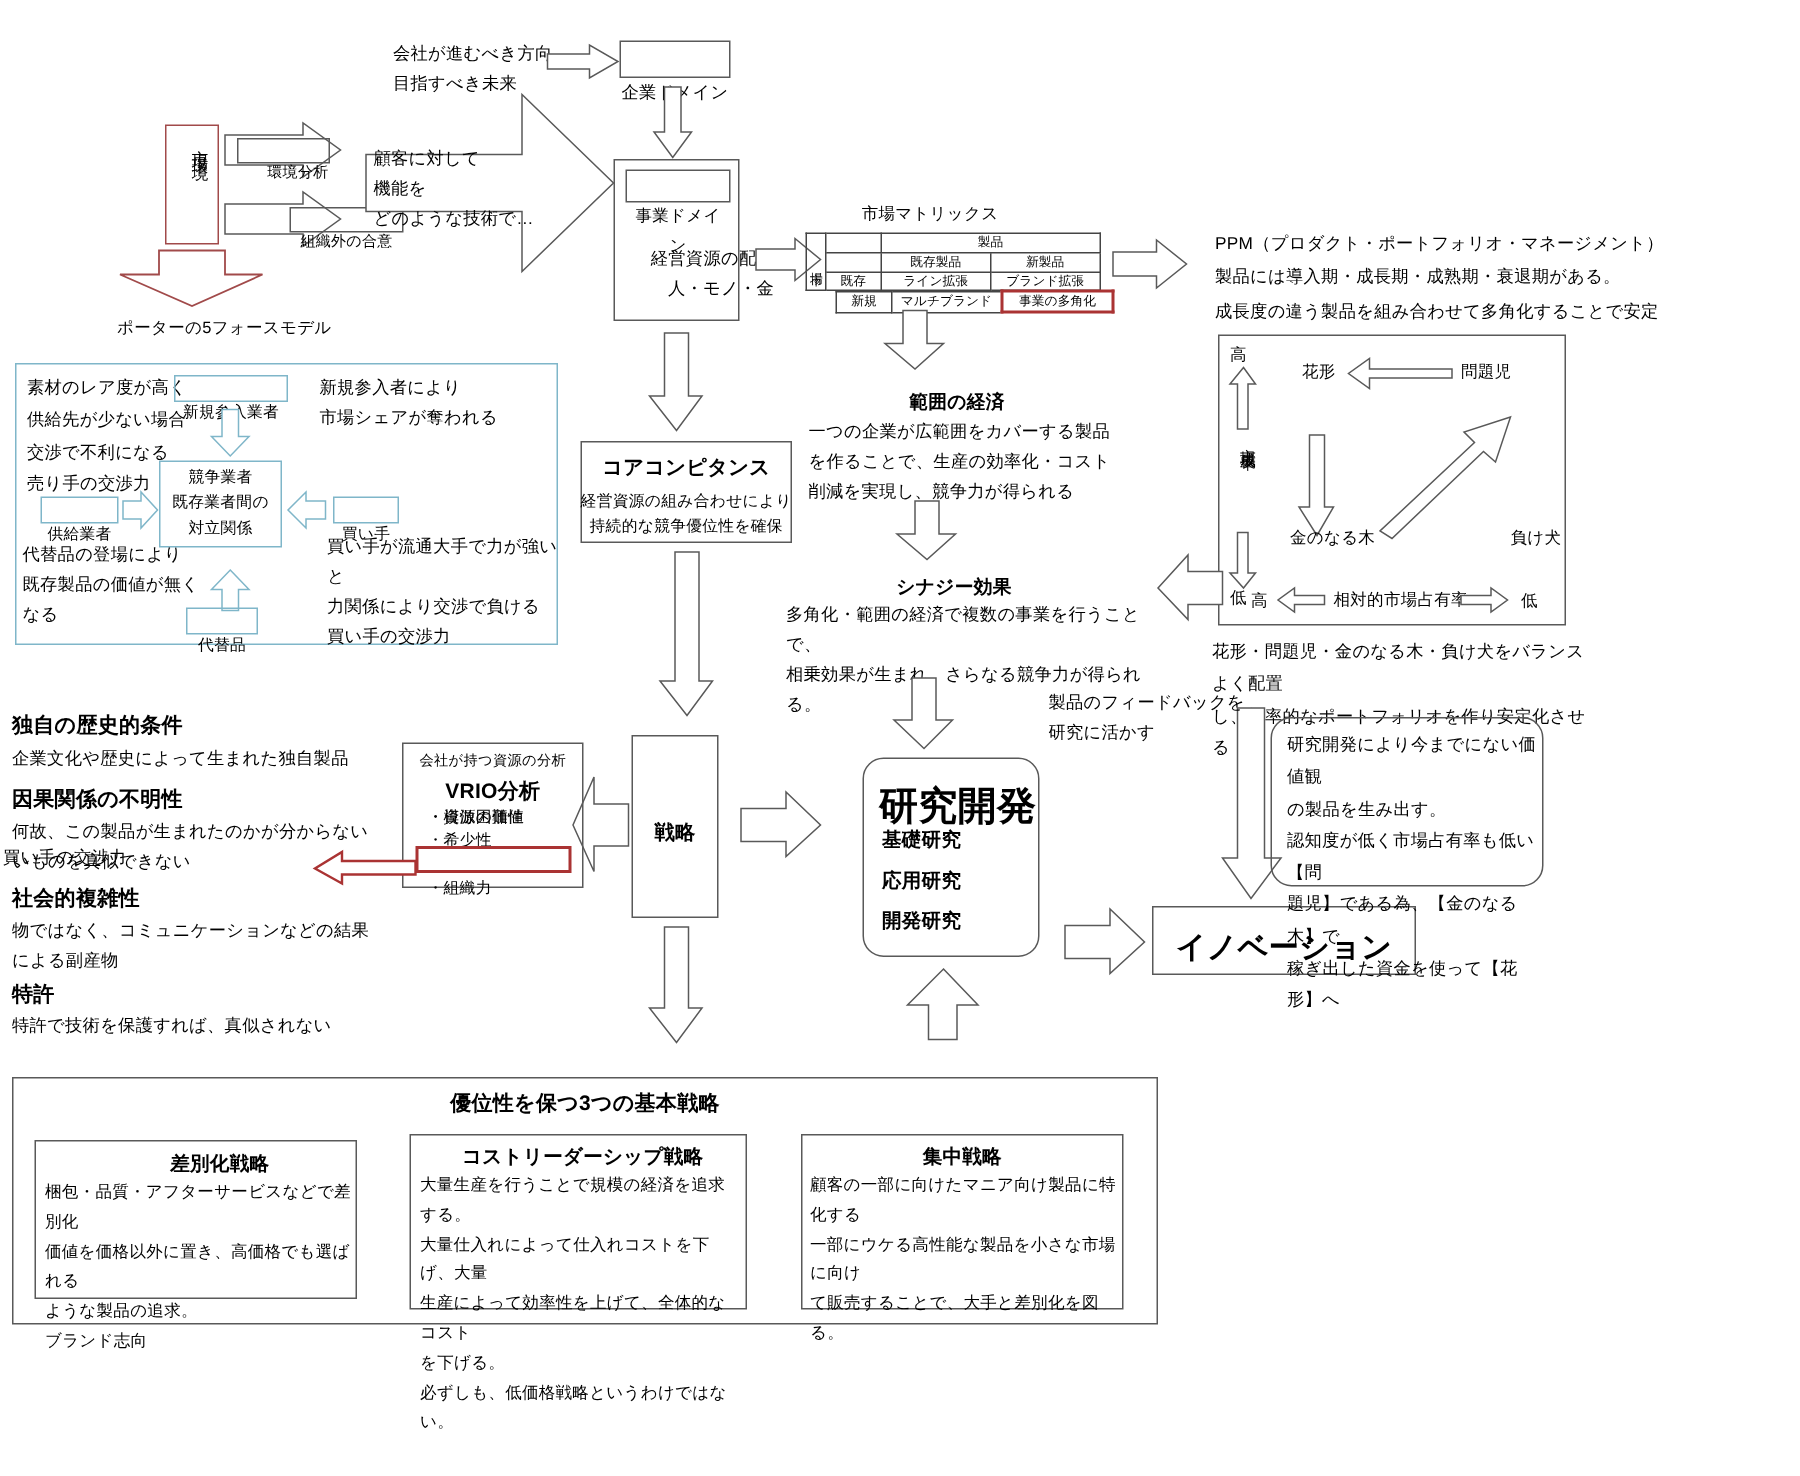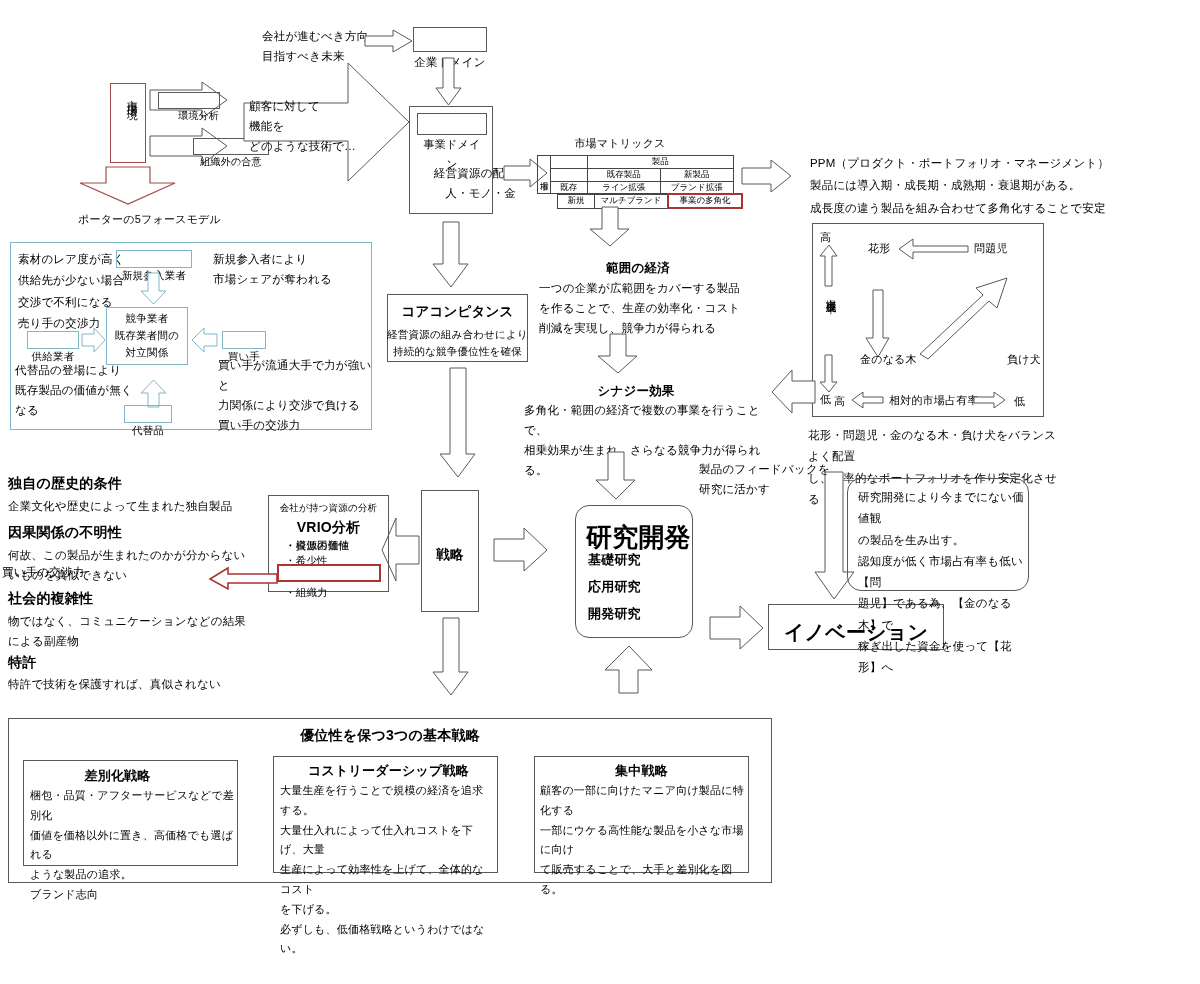--- a/index.html
+++ b/index.html
@@ -391,21 +391,21 @@
 <div class="abs txt" style="left:858px;top:487px;width:166px;line-height:1.85;">研究開発により今までにない価値観
 の製品を生み出す。
 認知度が低く市場占有率も低い【問
 題児】である為、【金のなる木】で
 稼ぎ出した資金を使って【花形】へ</div>
 
 <div class="abs box" style="left:8px;top:718px;width:764px;height:165px;"></div>
 <div class="abs txt txt-c bold" style="left:8px;top:723px;width:764px;font-size:14px;">優位性を保つ3つの基本戦略</div>
 
 <div class="abs box" style="left:23px;top:760px;width:215px;height:106px;"></div>
-<div class="abs txt txt-c bold" style="left:10px;top:765px;width:215px;font-size:13px;">差別化戦略</div>
+<div class="abs txt txt-c bold" style="left:39px;top:765px;width:215px;font-size:13px;">差別化戦略</div>
 <div class="abs txt" style="left:30px;top:786px;width:205px;line-height:1.8;font-size:11px;">梱包・品質・アフターサービスなどで差別化
 価値を価格以外に置き、高価格でも選ばれる
 ような製品の追求。
 ブランド志向</div>
 
 <div class="abs box" style="left:273px;top:756px;width:225px;height:117px;"></div>
 <div class="abs txt txt-c bold" style="left:273px;top:760px;width:231px;font-size:13px;">コストリーダーシップ戦略</div>
 <div class="abs txt" style="left:280px;top:781px;width:214px;line-height:1.8;font-size:11px;">大量生産を行うことで規模の経済を追求する。
 大量仕入れによって仕入れコストを下げ、大量
 生産によって効率性を上げて、全体的なコスト

